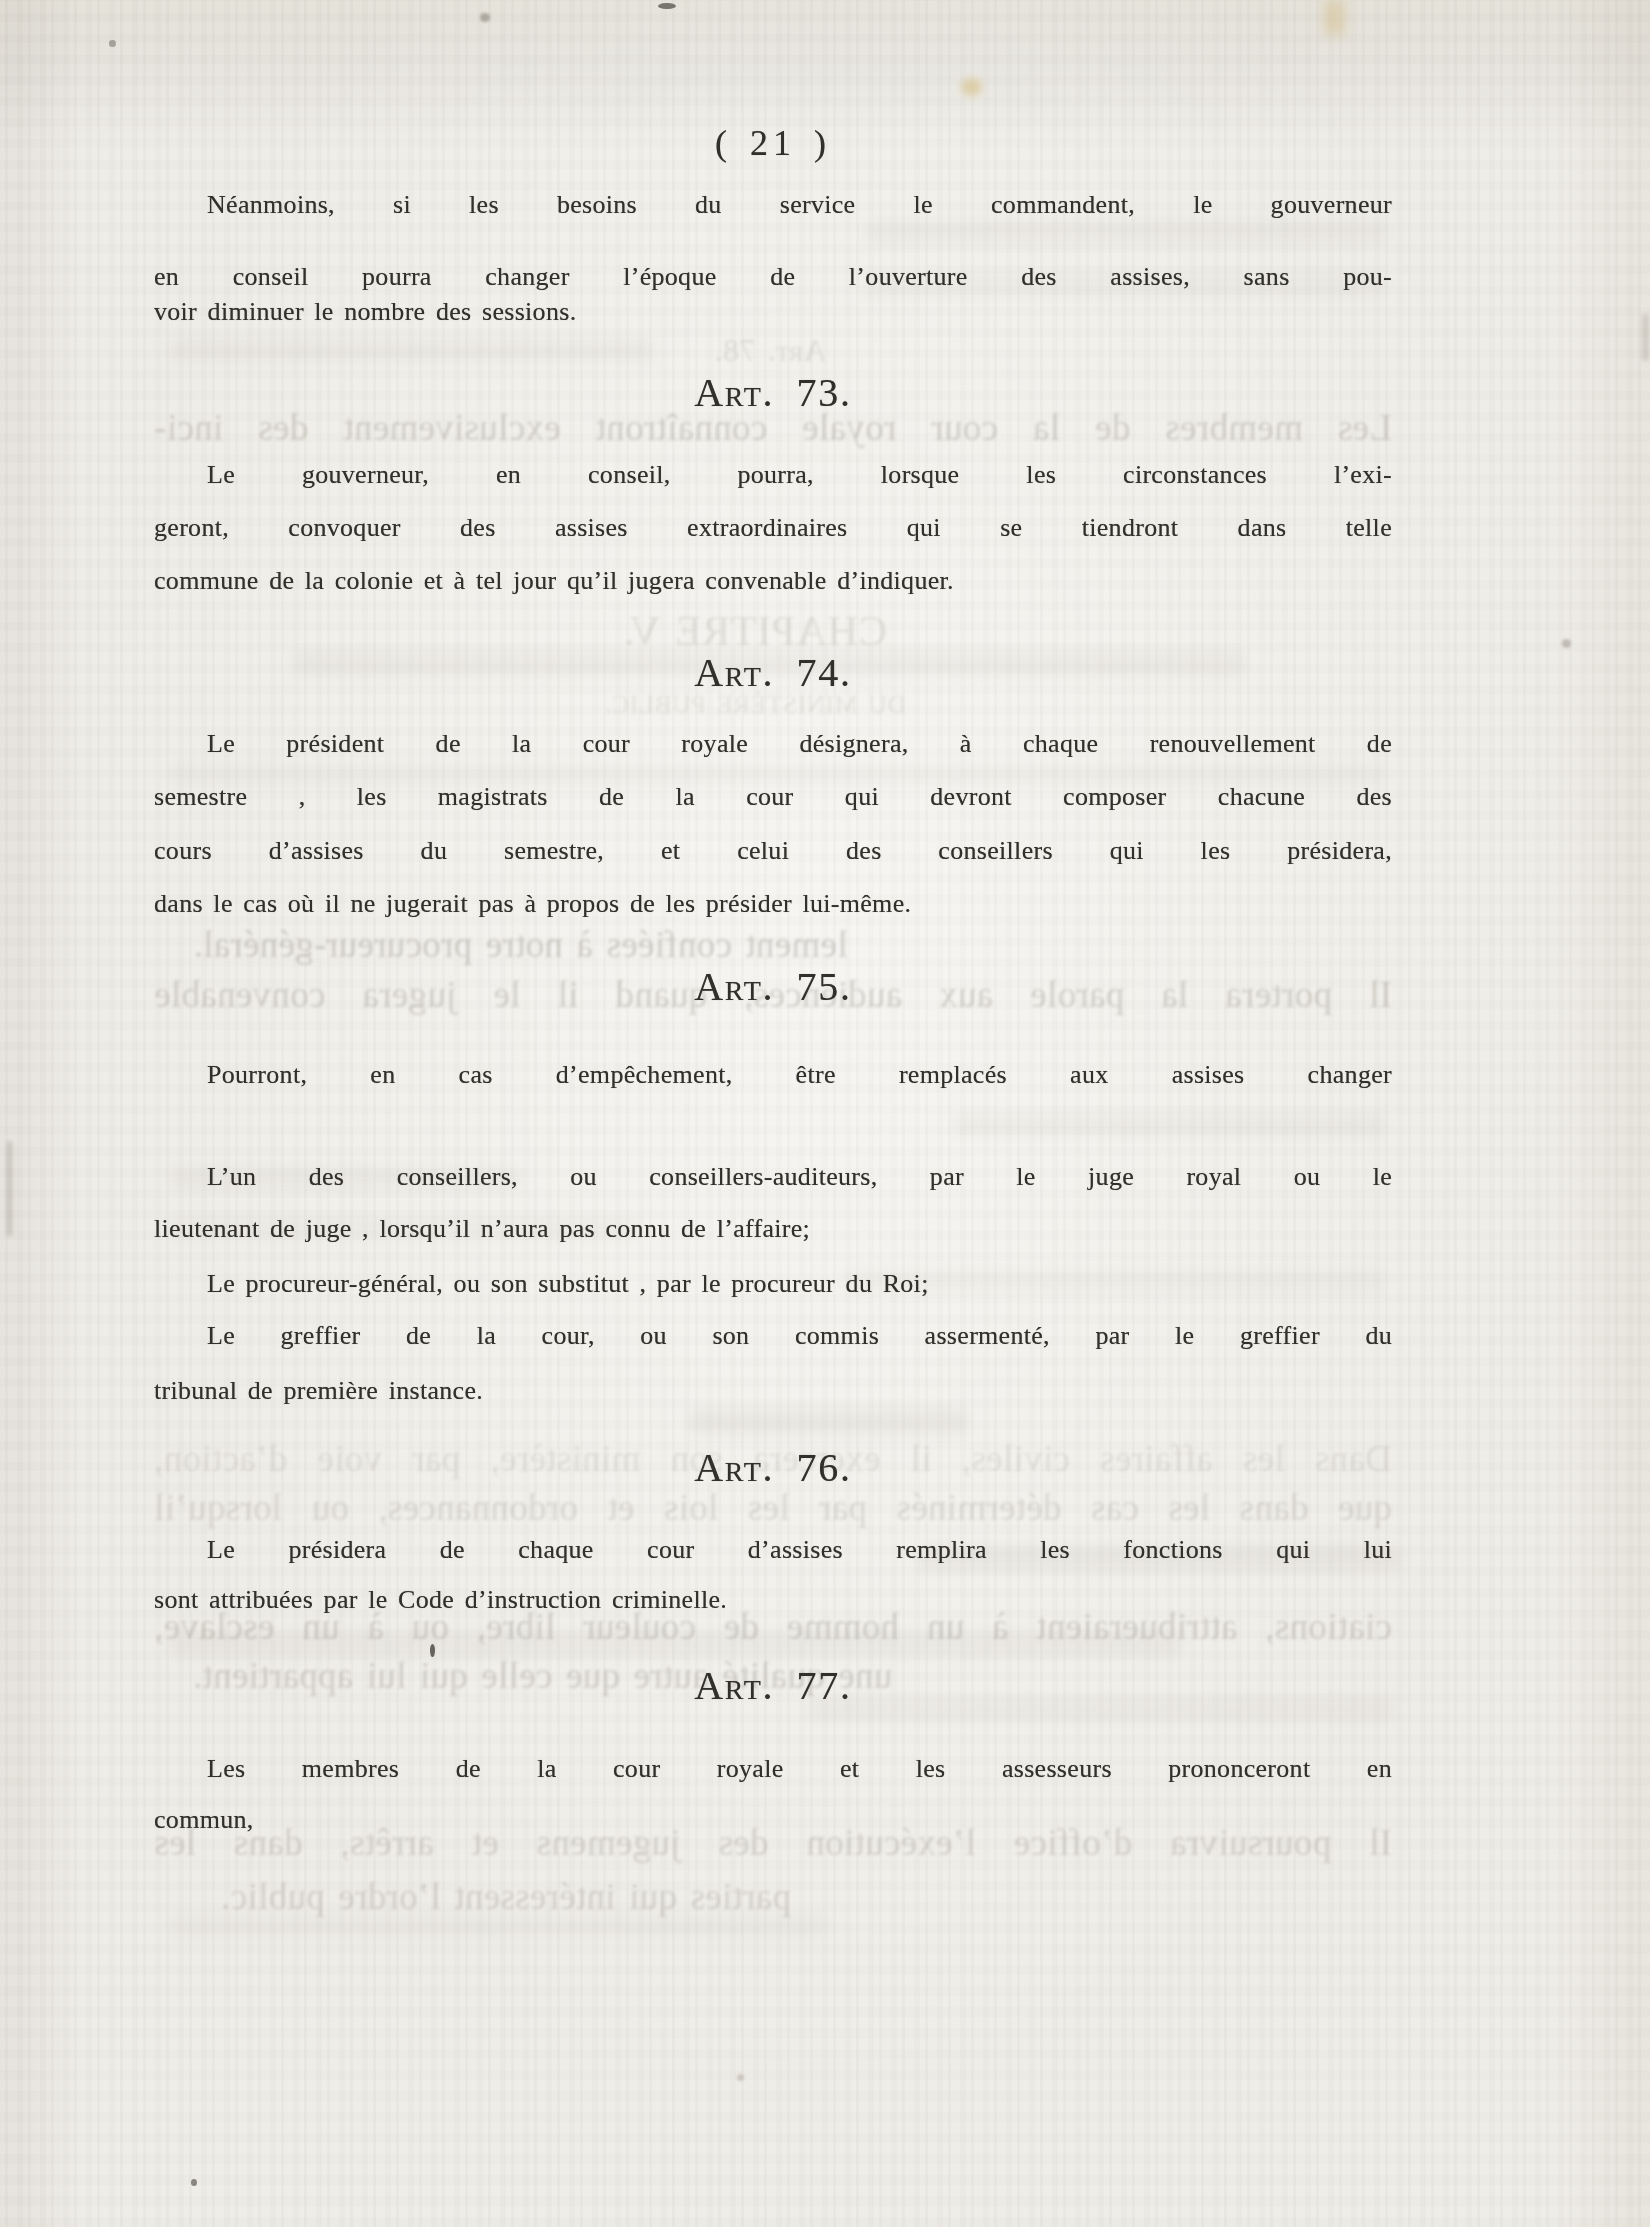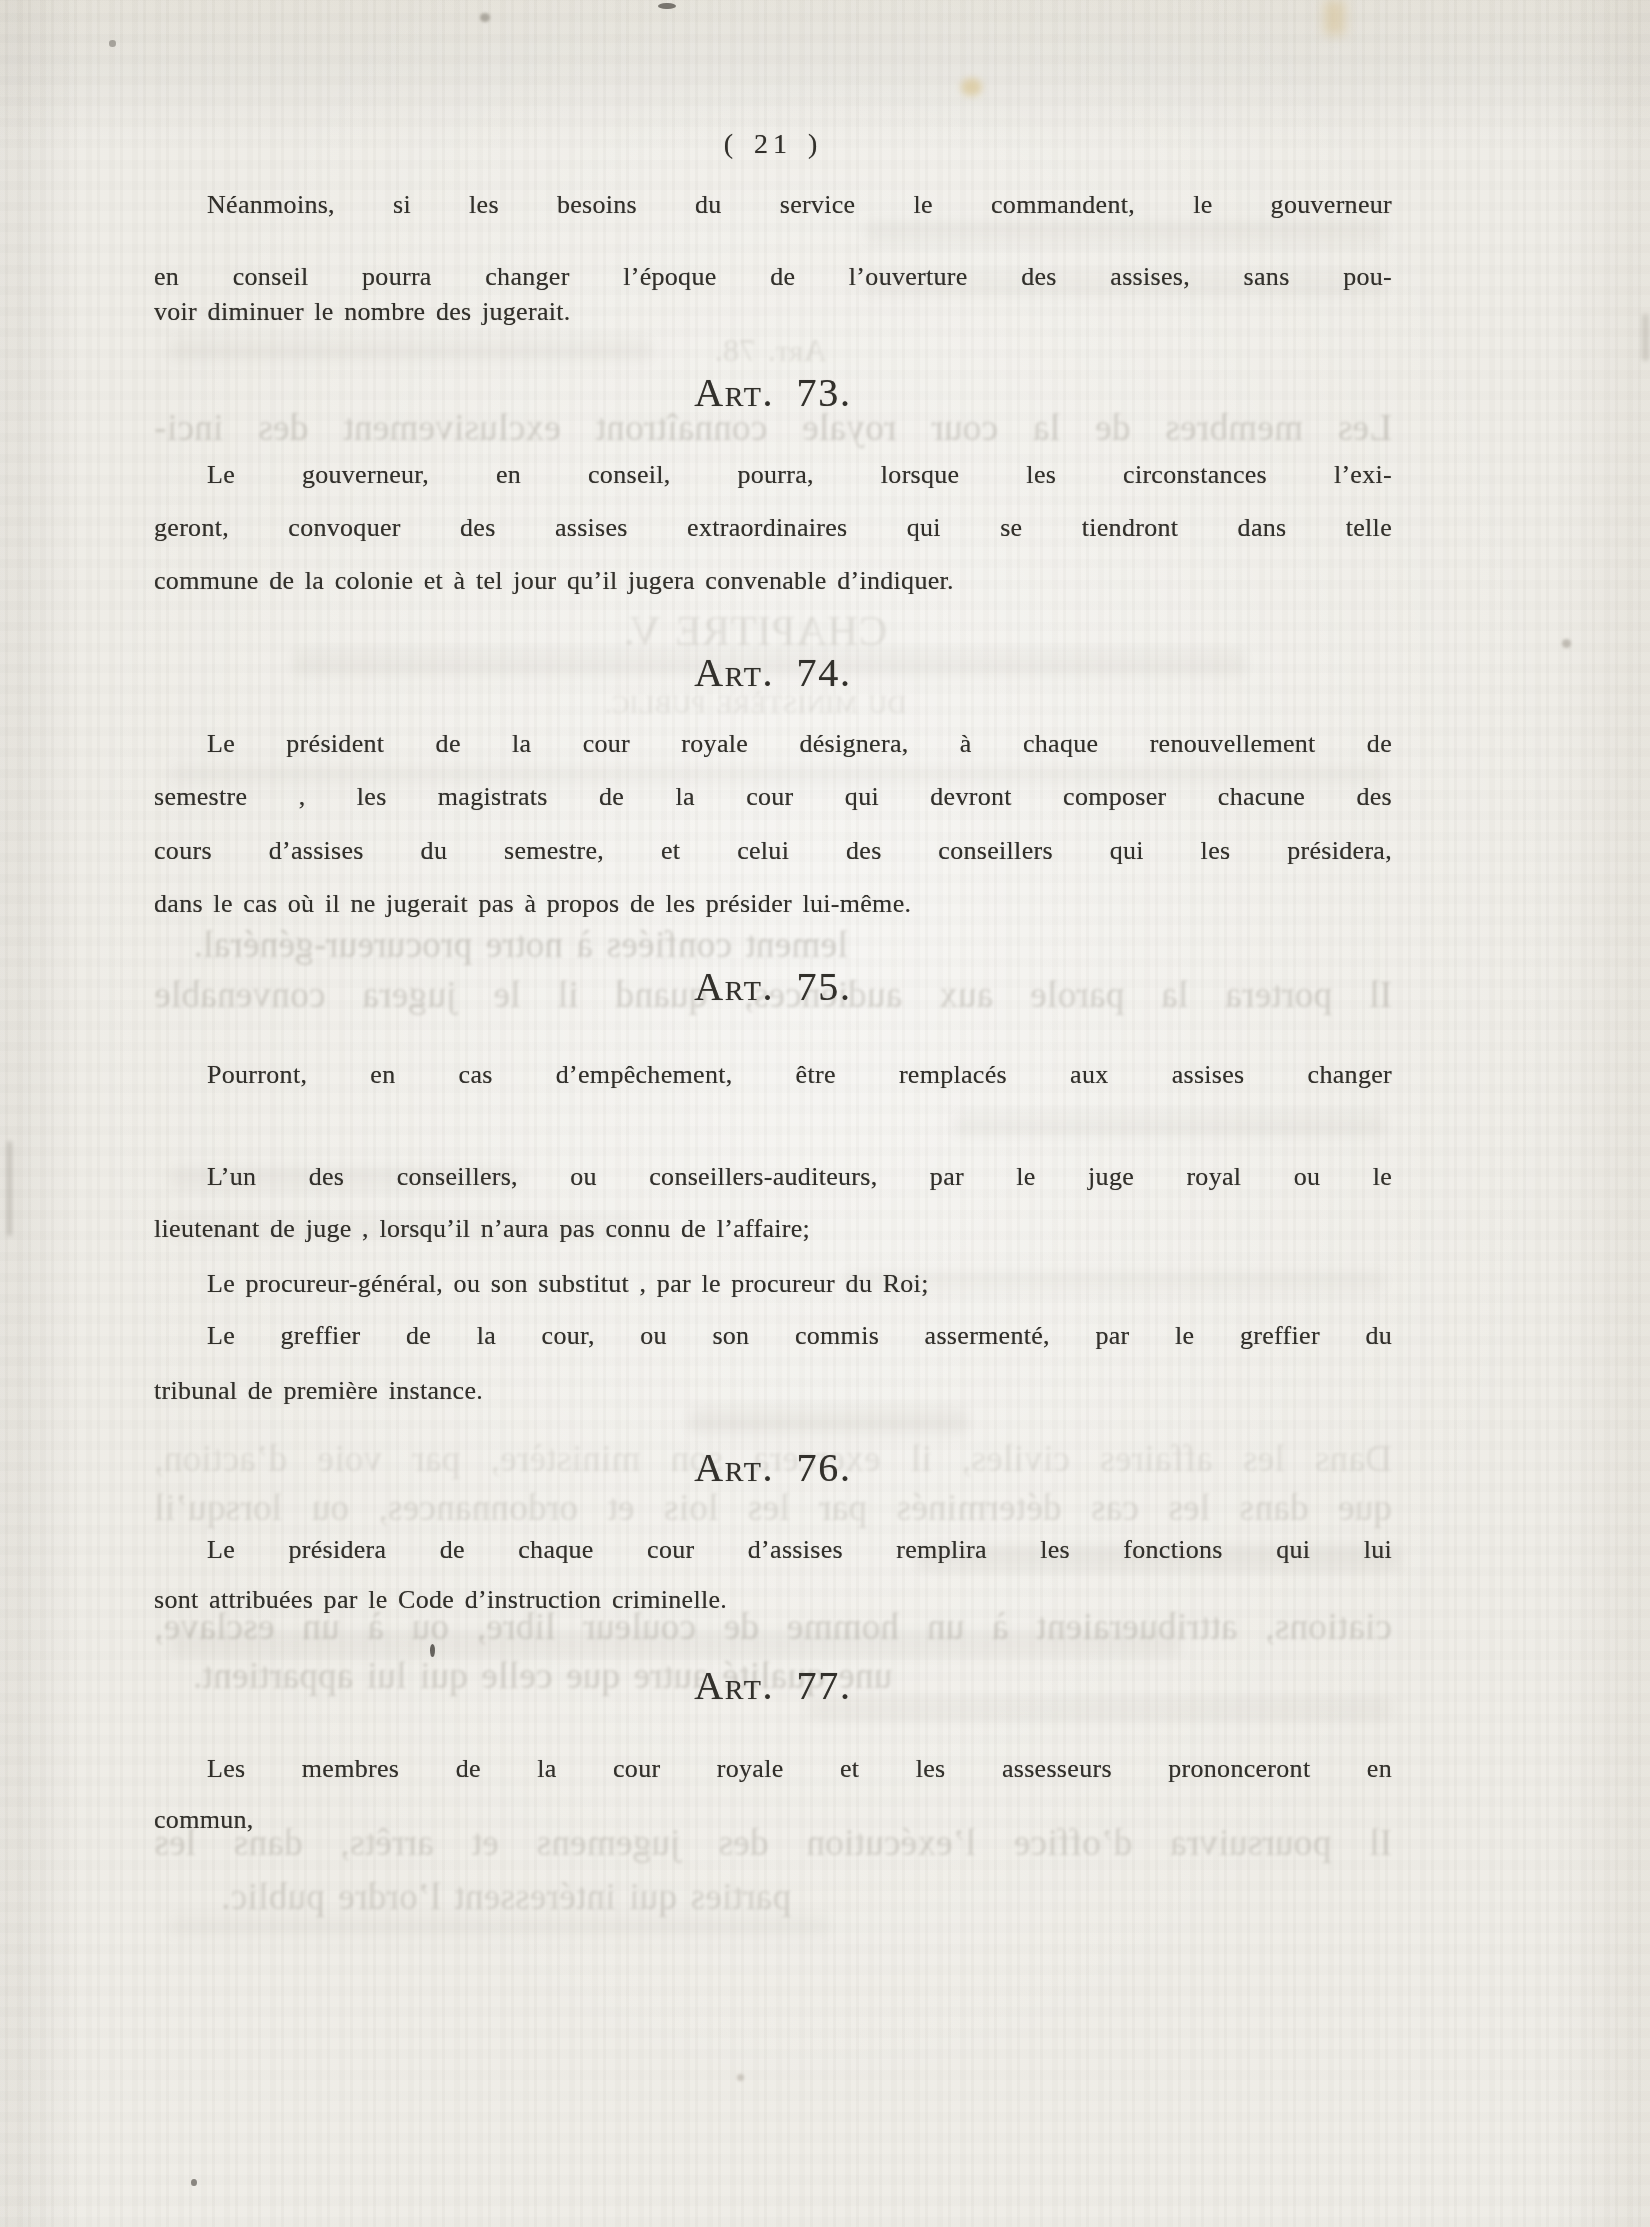--- a/index.html
+++ b/index.html
@@ -36,21 +36,21 @@
   }
   .tl.just{white-space:normal;text-align:justify;text-align-last:justify;}
   .tl.ind{text-indent:53px;}
   .tl.heading{
     text-align:center;text-align-last:center;
     font-variant:small-caps;
     font-size:40px;letter-spacing:1.8px;word-spacing:10.3px;
   }
   .tl.pagenum{
     text-align:center;text-align-last:center;
-    font-size:28px;letter-spacing:5.1px;
+    font-size:36px;letter-spacing:5.1px;
   }
   
   .bleed{
     position:absolute;
     color:var(--bleed,#6b655a);
     font-size:37px;line-height:40px;
     letter-spacing:0.3px;word-spacing:3.7px;
     white-space:nowrap;
     transform:scaleX(-1);
     filter:blur(1.7px);
@@ -93,21 +93,21 @@
       <div class="bleed just" style="top: 1607px; left: 154px; width: 1238px; font-size: 37px; opacity: 0.25;">ciations, attribueraient à un homme de couleur libre, ou à un esclave,</div>
       <div class="bleed ctr" style="top: 1656px; left: 154px; width: 777px; font-size: 37px; opacity: 0.25;">une qualité autre que celle qui lui appartient.</div>
       <div class="bleed just" style="top: 1823px; left: 154px; width: 1238px; font-size: 37px; opacity: 0.23;">Il poursuivra d’office l’exécution des jugemens et arrêts, dans les</div>
       <div class="bleed ctr" style="top: 1877px; left: 154px; width: 704px; font-size: 37px; opacity: 0.23;">parties qui intéressent l’ordre public.</div>
     </div>
   <div class="layer" id="text-layer">
 
     <div class="tl pagenum" style="top:123px">( 21 )</div>
   <div class="tl just ind" style="top: 184px;">Néanmoins, si les besoins du service le commandent, le gouverneur</div>
       <div class="tl just" style="top: 256px;">en conseil pourra changer l’époque de l’ouverture des assises, sans pou-</div>
-      <div class="tl" style="top: 291px;">voir diminuer le nombre des jugerait.</div>
+      <div class="tl" style="top: 291px;">voir diminuer le nombre des sessions.</div>
       <div class="tl heading" style="top: 372px;">Art. 73.</div>
       <div class="tl just ind" style="top: 454px;">Le gouverneur, en conseil, pourra, lorsque les circonstances l’exi-</div>
       <div class="tl just" style="top: 507px;">geront, convoquer des assises extraordinaires qui se tiendront dans telle</div>
       <div class="tl" style="top: 560px;">commune de la colonie et à tel jour qu’il jugera convenable d’indiquer.</div>
       <div class="tl heading" style="top: 652px;">Art. 74.</div>
       <div class="tl just ind" style="top: 723px;">Le président de la cour royale désignera, à chaque renouvellement de</div>
       <div class="tl just" style="top: 776px;">semestre , les magistrats de la cour qui devront composer chacune des</div>
       <div class="tl just" style="top: 830px;">cours d’assises du semestre, et celui des conseillers qui les présidera,</div>
       <div class="tl" style="top: 883px;">dans le cas où il ne jugerait pas à propos de les présider lui-même.</div>
       <div class="tl heading" style="top: 966px;">Art. 75.</div>

